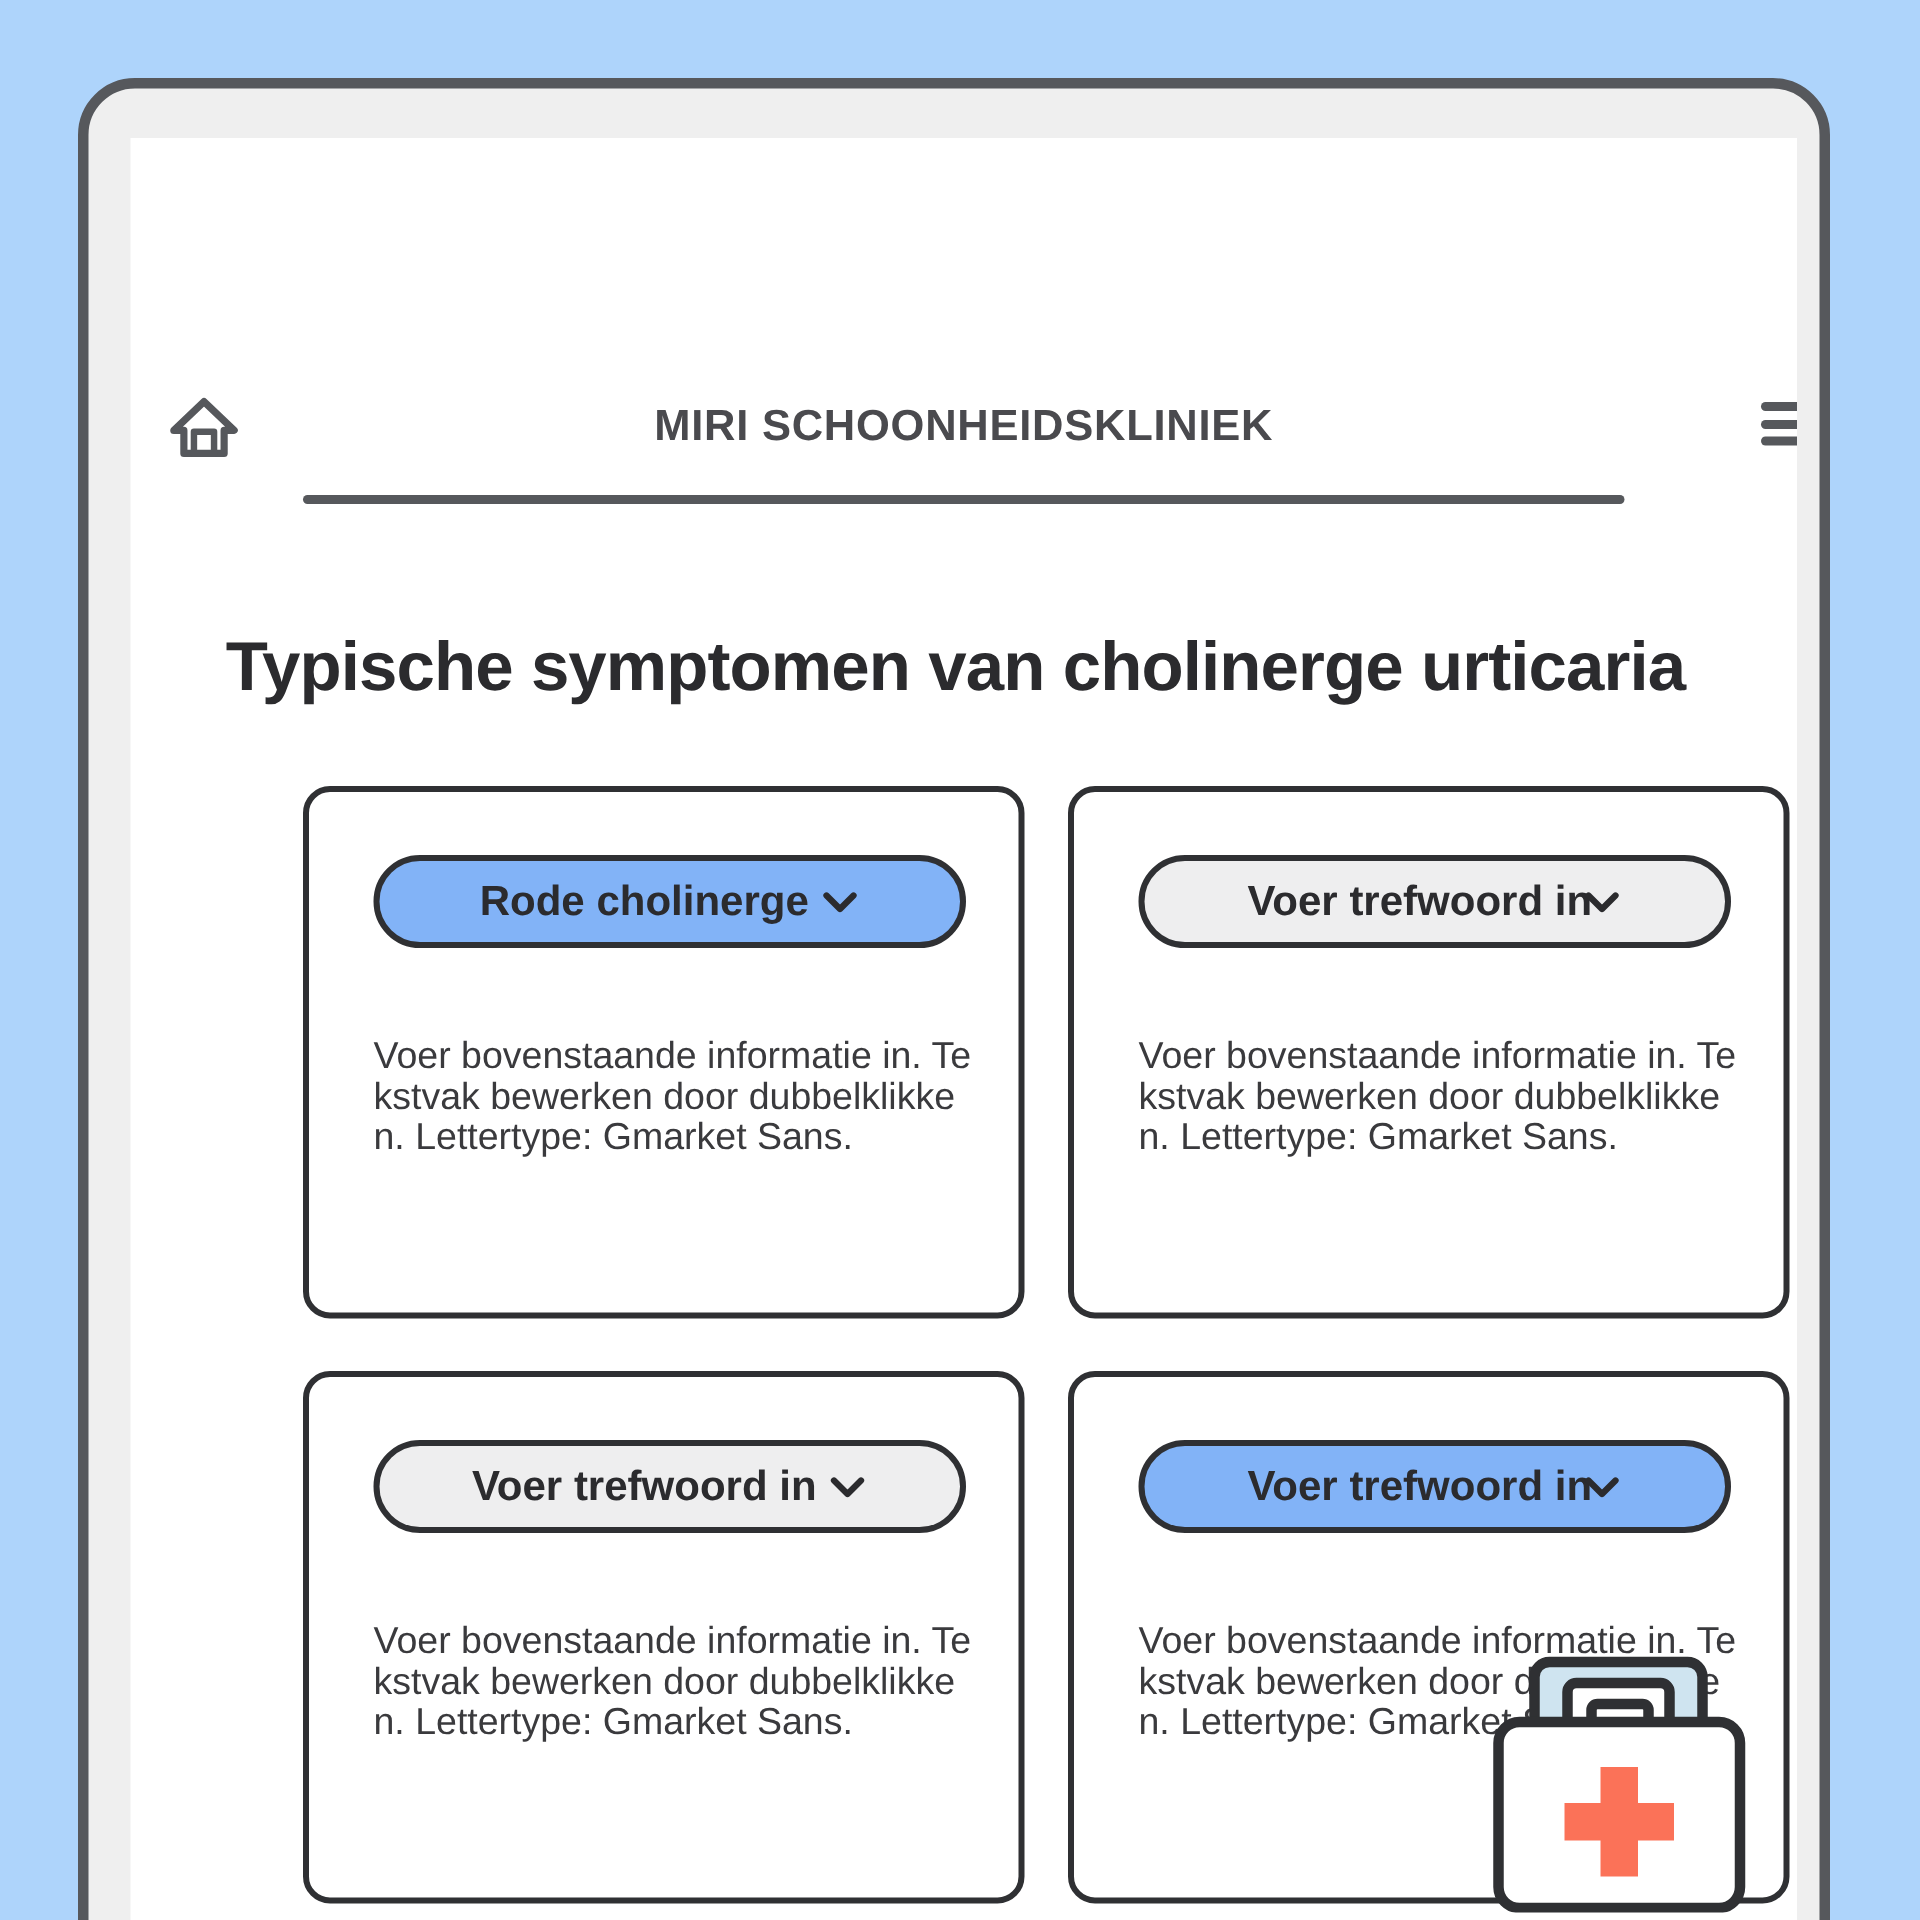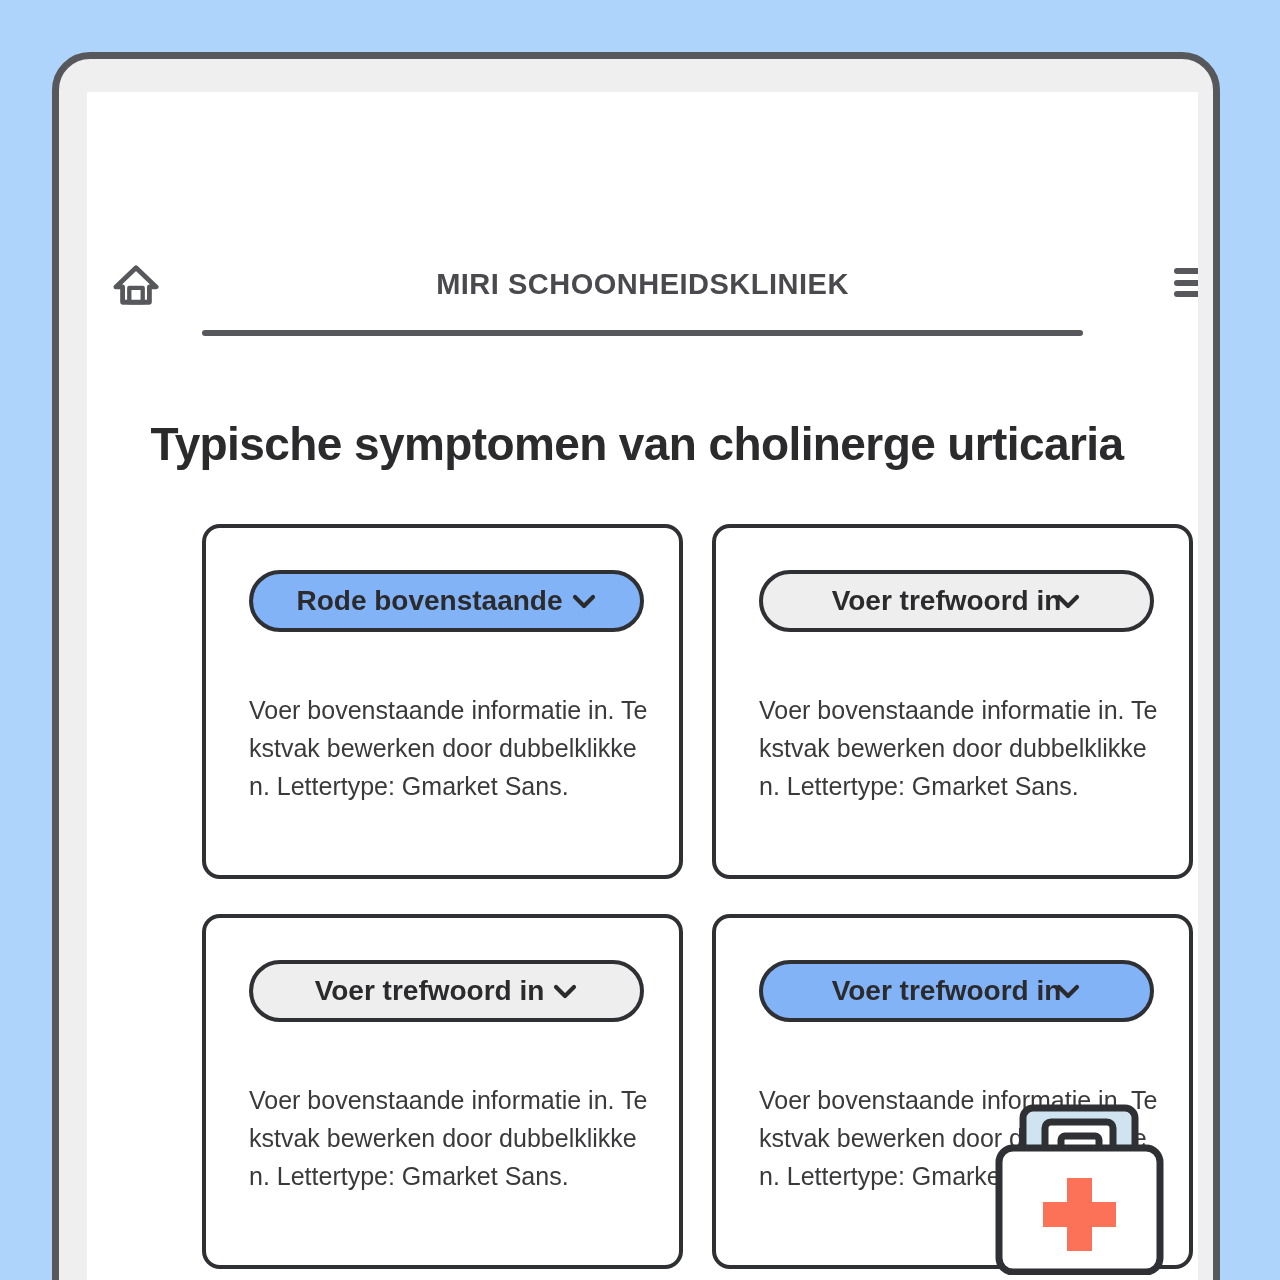--- a/index.html
+++ b/index.html
@@ -167,21 +167,21 @@
     flex: 0 0 auto;
   }
   .pill.tight .pill-chev { margin-left: -6px; }
 
   .card-body {
     position: absolute;
     left: 43px;
     top: 163px;
     width: 400px;
     font-size: 25px;
-    line-height: 38px;
+    line-height: 27px;
     color: #3a3a3d;
     word-break: break-all;
   }
 
   
   #first-aid-kit {
     position: absolute;
     left: 987px;
     top: 1090px;
     width: 185px;
@@ -213,21 +213,21 @@
         <span></span>
         <span></span>
       </span>
     </div>
     <div class="header-rule"></div>
 
     <div class="page-heading">Typische symptomen van cholinerge urticaria</div>
 
     <div class="card c0">
       <div class="pill blue">
-        <span class="pill-label">Rode bovenstaande</span>
+        <span class="pill-label">Rode cholinerge</span>
         <span class="pill-chev">
           <svg viewBox="0 0 26 26" width="26" height="26" aria-hidden="true">
             <path d="M4 9 L13 18 L22 9" fill="none" stroke="#2b2b2e" stroke-width="4.2" stroke-linecap="round" stroke-linejoin="round"></path>
           </svg>
         </span>
       </div>
       <div class="card-body">Voer bovenstaande informatie in. Tekstvak bewerken door dubbelklikken. Lettertype: Gmarket Sans.</div>
     </div>
 
     <div class="card c1">

